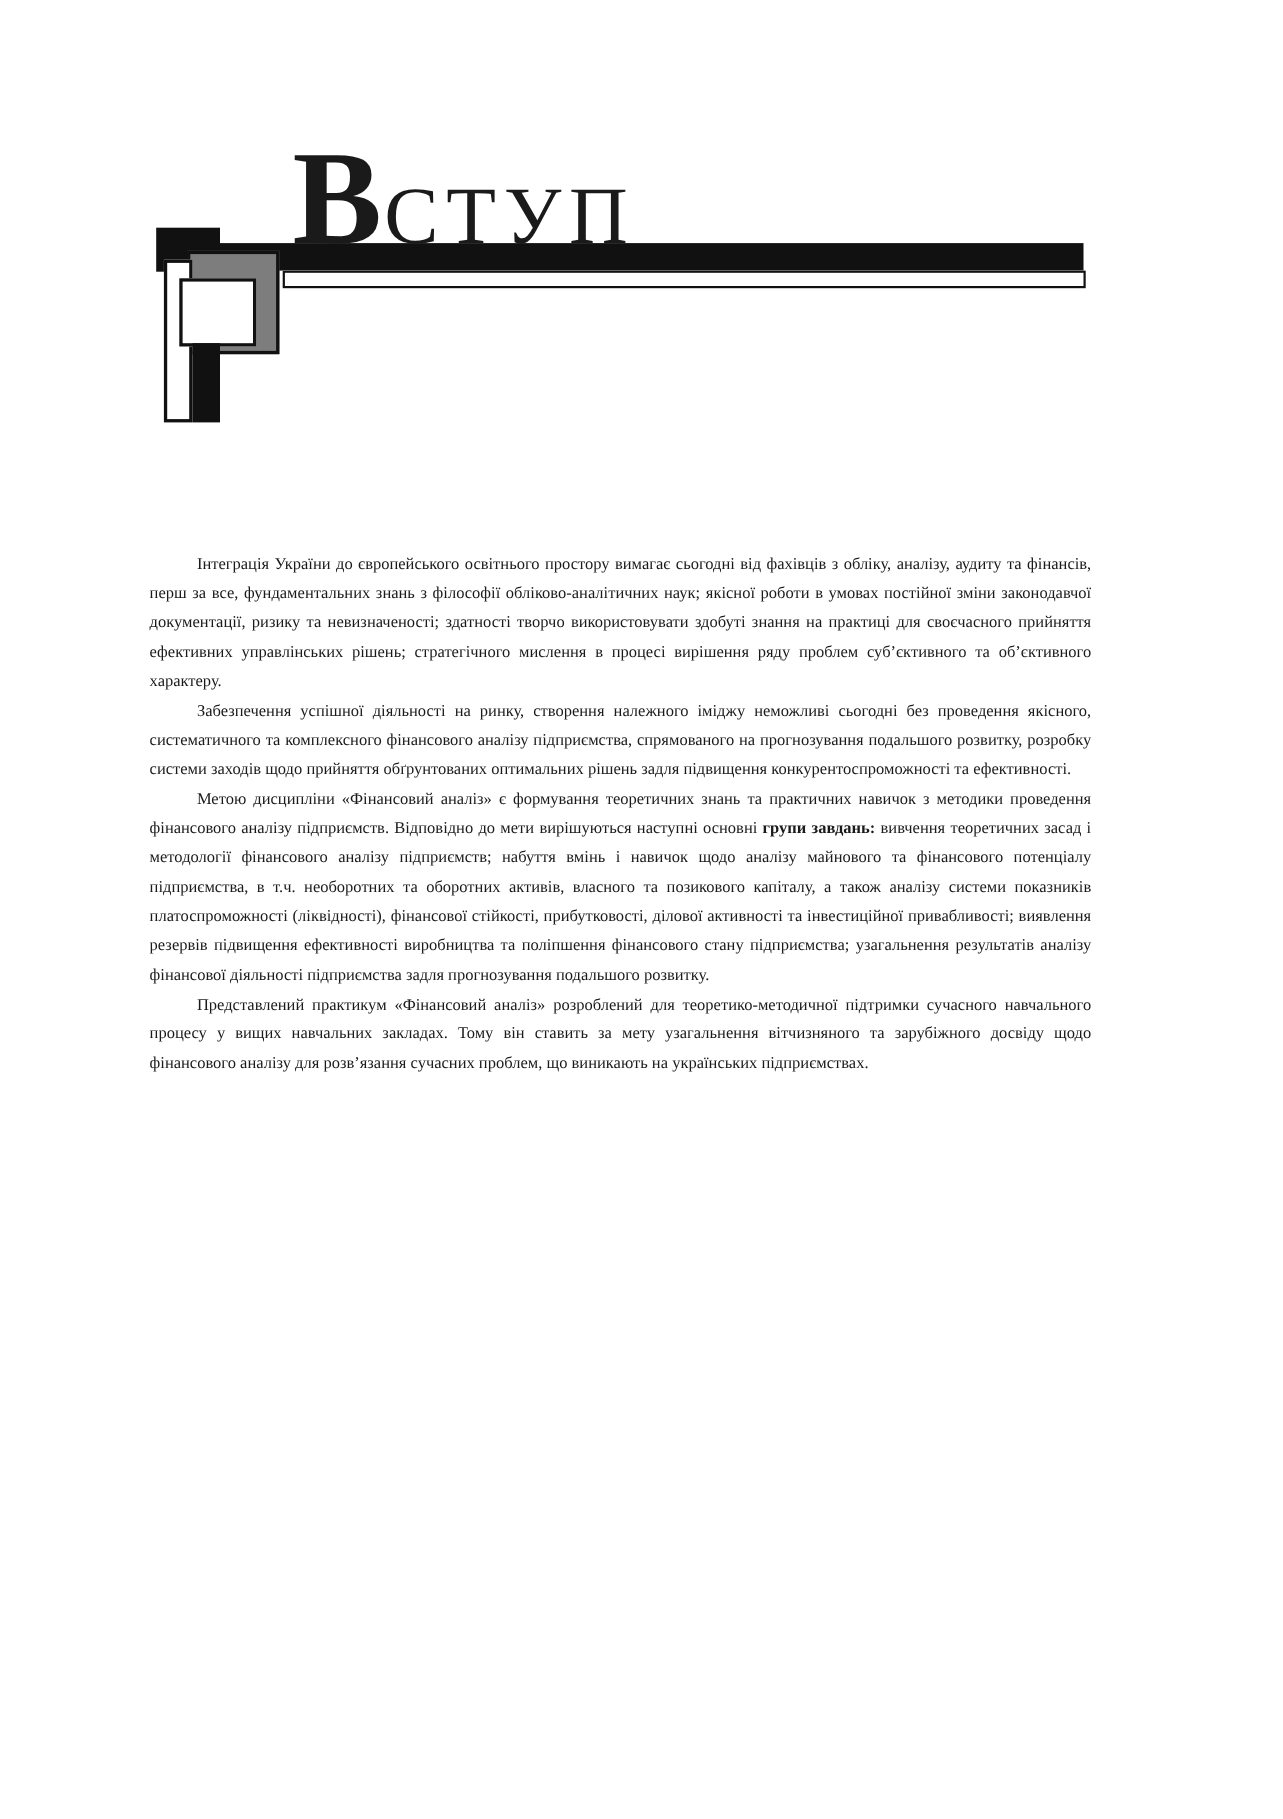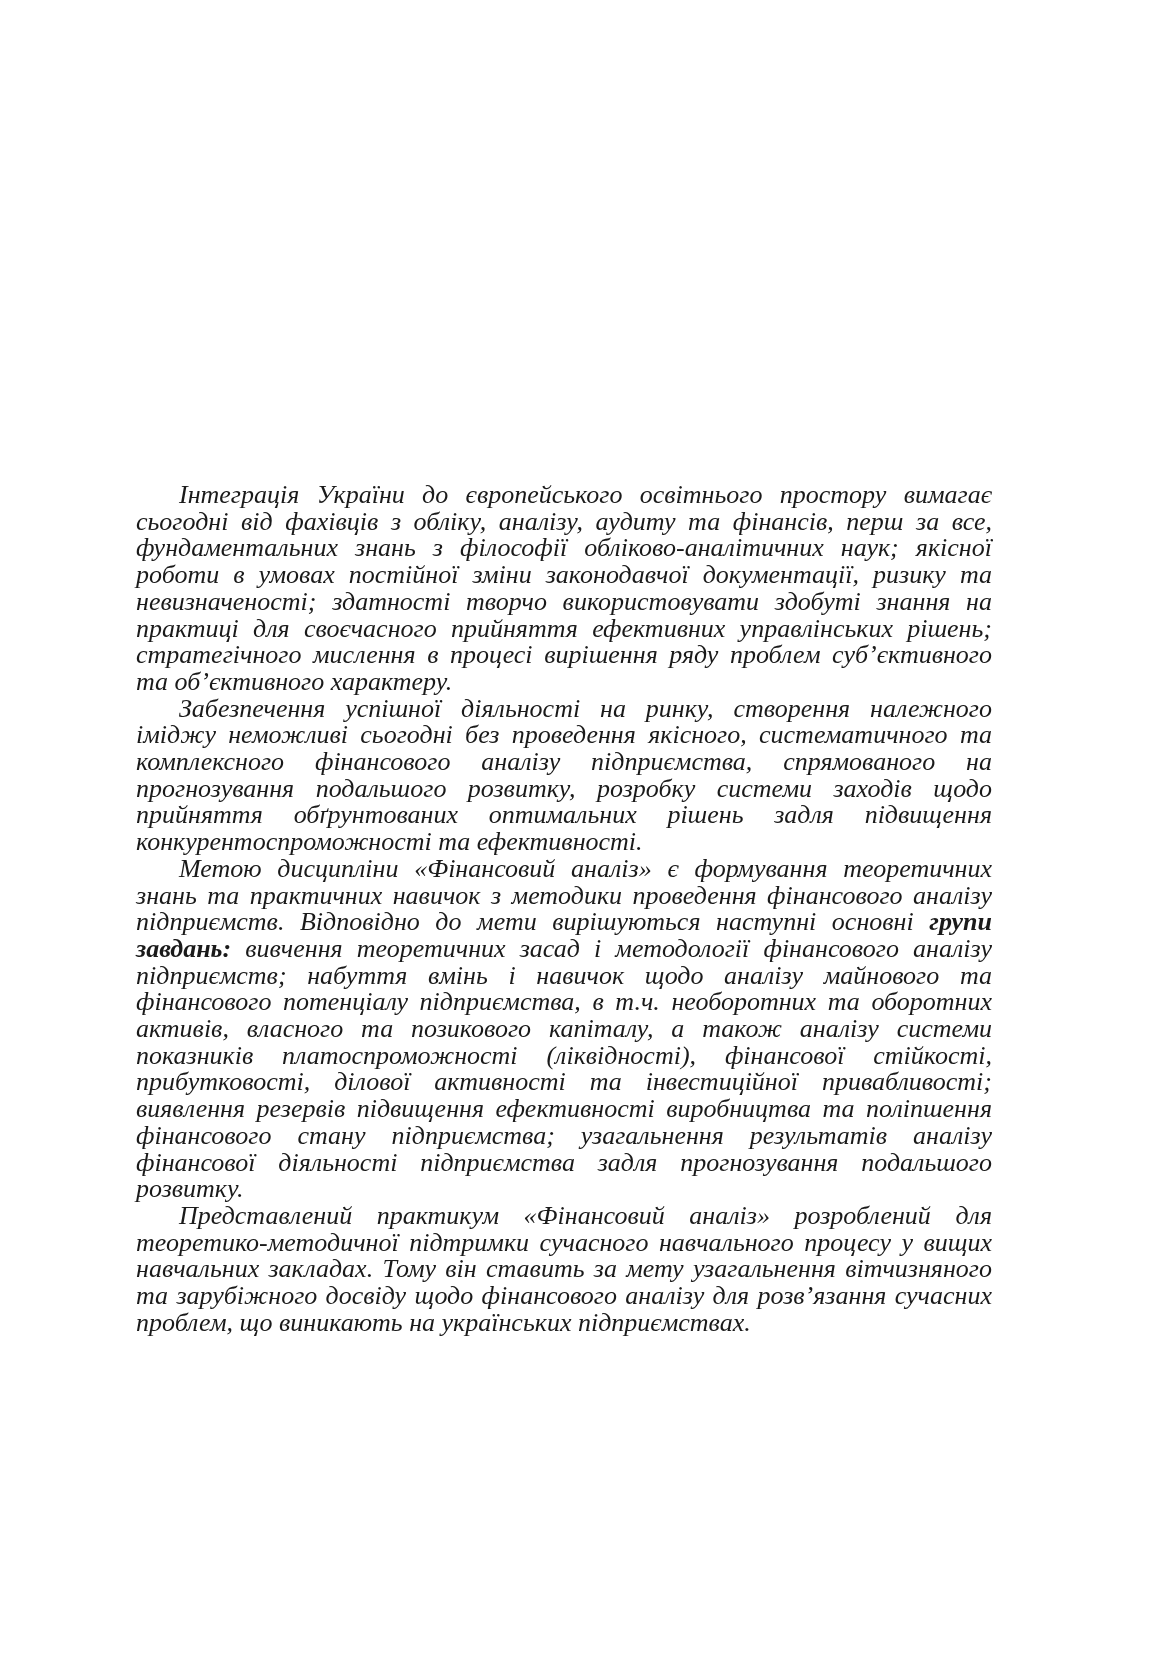--- a/index.html
+++ b/index.html
@@ -57,38 +57,53 @@
   .orn-top-block   { left: 142px; top: 207px; width: 58px;  height: 40px;  background: #111; }
   .orn-gray-square { left: 170px; top: 228px; width: 84px;  height: 94px;  background: #7d7d7d; border: 3px solid #111; }
   .orn-tall-strip  { left: 149px; top: 236px; width: 26px;  height: 148px; background: #fff; border: 3px solid #111; }
   .orn-white-square{ left: 163px; top: 253px; width: 70px;  height: 62px;  background: #fff; border: 3px solid #111; }
   .orn-bottom-block{ left: 175px; top: 312px; width: 25px;  height: 72px;  background: #111; }
 
   
   .body-text {
     position: absolute;
     left: 136px;
-    top: 482px;
+    top: 500px;
     width: 856px;
-    font-size: 26px;
+    font-size: 15px;
     line-height: 26.7px;
     text-align: justify;
-    font-style: italic;
   }
   .body-text p.para {
     margin: 0;
     text-indent: 43px;
   }
   .body-text p.para span.bold { font-weight: 700; margin-top: 35px; }
 </style>
 </head>
 <body>
 
 <div class="page">
 
+  <div class="chapter-header">
+
+    <div class="bar-black"></div>
+    <div class="bar-white"></div>
+
+    <div class="orn orn-top-block"></div>
+    <div class="orn orn-gray-square"></div>
+    <div class="orn orn-tall-strip"></div>
+    <div class="orn orn-white-square"></div>
+    <div class="orn orn-bottom-block"></div>
+
+    <div class="heading-text">
+      <span class="heading-initial">В</span><span class="heading-rest">СТУП</span>
+    </div>
+
+  </div>
 
   <div class="body-text" id="paragraphs">
       <p class="para"><span>Інтеграція України до європейського освітнього простору вимагає сьогодні від фахівців з обліку, аналізу, аудиту та фінансів, перш за все, фундаментальних знань з філософії обліково-аналітичних наук; якісної роботи в умовах постійної зміни законодавчої документації, ризику та невизначеності; здатності творчо використовувати здобуті знання на практиці для своєчасного прийняття ефективних управлінських рішень; стратегічного мислення в процесі вирішення ряду проблем суб’єктивного та об’єктивного характеру.</span></p>
       <p class="para"><span>Забезпечення успішної діяльності на ринку, створення належного іміджу неможливі сьогодні без проведення якісного, систематичного та комплексного фінансового аналізу підприємства, спрямованого на прогнозування подальшого розвитку, розробку системи заходів щодо прийняття обґрунтованих оптимальних рішень задля підвищення конкурентоспроможності та ефективності.</span></p>
       <p class="para"><span>Метою дисципліни «Фінансовий аналіз» є формування теоретичних знань та практичних навичок з методики проведення фінансового аналізу підприємств. Відповідно до мети вирішуються наступні основні </span><span class="bold">групи завдань:</span><span> вивчення теоретичних засад і методології фінансового аналізу підприємств; набуття вмінь і навичок щодо аналізу майнового та фінансового потенціалу підприємства, в т.ч. необоротних та оборотних активів, власного та позикового капіталу, а також аналізу системи показників платоспроможності (ліквідності), фінансової стійкості, прибутковості, ділової активності та інвестиційної привабливості; виявлення резервів підвищення ефективності виробництва та поліпшення фінансового стану підприємства; узагальнення результатів аналізу фінансової діяльності підприємства задля прогнозування подальшого розвитку.</span></p>
       <p class="para"><span>Представлений практикум «Фінансовий аналіз» розроблений для теоретико-методичної підтримки сучасного навчального процесу у вищих навчальних закладах. Тому він ставить за мету узагальнення вітчизняного та зарубіжного досвіду щодо фінансового аналізу для розв’язання сучасних проблем, що виникають на українських підприємствах.</span></p>
     </div>
 
 </div>
 

